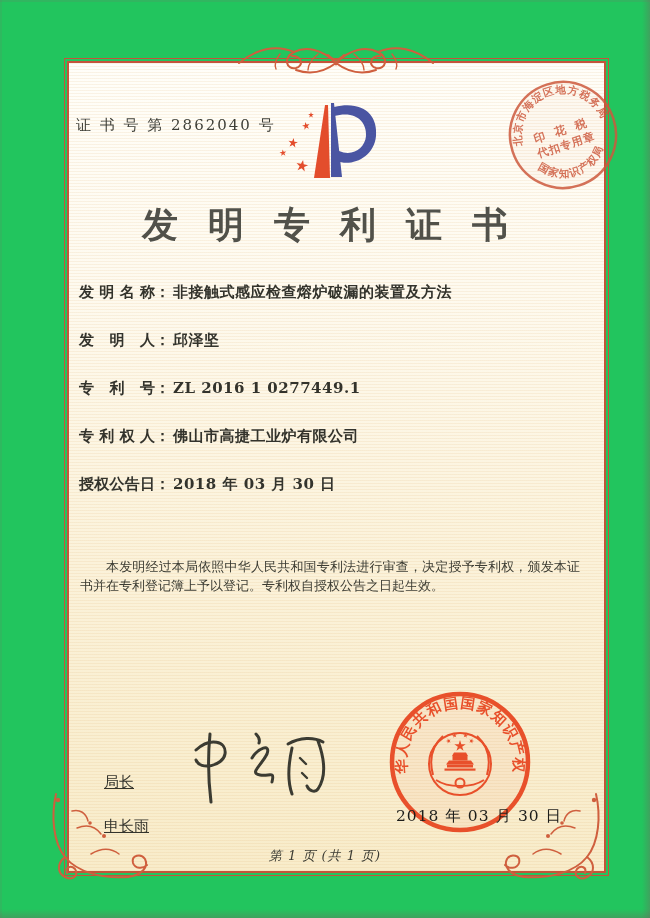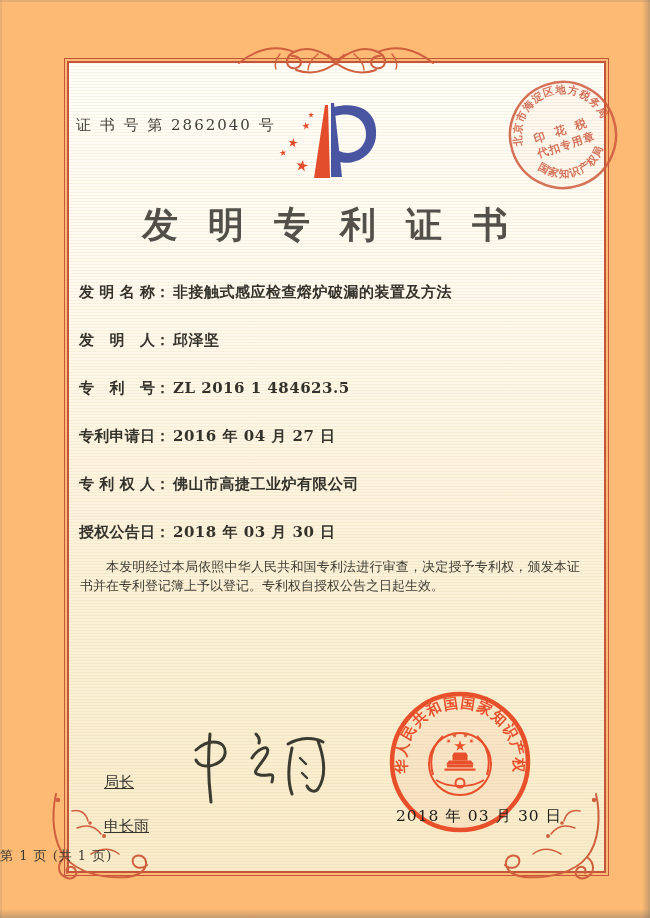--- a/index.html
+++ b/index.html
@@ -1,17 +1,17 @@
 <!DOCTYPE html>
 <html><head>
 <meta charset="utf-8">
 <style>
   html,body{margin:0;padding:0;}
   body{width:650px;height:918px;background:#ffffff;font-family:"DejaVu Serif","Liberation Serif",serif;}
-  .page{position:relative;width:650px;height:918px;background:#fdba74;overflow:hidden;}
+  .page{position:relative;width:650px;height:918px;background:#22c55e;overflow:hidden;}
 
   
   .edge-r{position:absolute;top:0;right:0;bottom:0;width:8px;background:linear-gradient(to right,rgba(0,0,0,0),rgba(110,105,95,.38));}
   .edge-b{position:absolute;left:0;right:0;bottom:0;height:9px;background:linear-gradient(to bottom,rgba(0,0,0,0),rgba(110,105,95,.38));}
   .edge-t{position:absolute;top:0;left:0;right:0;height:2px;background:rgba(120,115,105,.18);}
   .edge-l{position:absolute;top:0;left:0;bottom:0;width:2px;background:rgba(120,115,105,.14);}
 
   
   .cert-bg{position:absolute;left:67px;top:61px;width:537px;height:810px;
     background:
@@ -39,21 +39,21 @@
   .officer{position:absolute;left:88px;top:752px;font-size:15px;color:#33332c;line-height:28px;}
   .officer div{margin:16px;text-decoration:underline;}
 
   .sig{position:absolute;left:180px;top:728px;}
 
   .seal{position:absolute;left:388px;top:690px;}
   .issue-date{position:absolute;left:396px;top:806px;font-size:15.5px;color:#1d1d1a;letter-spacing:1px;}
 
   .stamp{position:absolute;left:505px;top:77px;opacity:.85;}
 
-  .footer{position:absolute;left:0;top:847px;width:650px;text-align:left;font-size:13px;color:#3c3c33;letter-spacing:1px;}
+  .footer{position:absolute;left:0;top:847px;width:650px;text-align:center;font-size:13px;color:#3c3c33;letter-spacing:1px;font-style:italic;}
 </style>
 </head>
 <body>
 
 <div class="page">
 
   <div class="cert-bg"></div>
   <div class="cert-frame"></div>
 
   <svg class="orn" style="left:236px;top:40px;" width="200" height="46" viewBox="0 0 200 46">
@@ -122,24 +122,21 @@
   <div class="title">发明专利证书</div>
 
   <div class="fields">
     <div class="frow">
       <span class="f-label">发明名称</span><span class="f-colon">：</span><span class="f-value">非接触式感应检查熔炉破漏的装置及方法</span>
     </div>
     <div class="frow">
       <span class="f-label">发明人</span><span class="f-colon">：</span><span class="f-value">邱泽坚</span>
     </div>
     <div class="frow">
-      <span class="f-label">专利号</span><span class="f-colon">：</span><span class="f-value">ZL 2016 1 484623.5</span>
-    </div>
-    <div class="frow">
-      <span class="f-label">专利申请日</span><span class="f-colon">：</span><span class="f-value">2016 年 04 月 27 日</span>
+      <span class="f-label">专利号</span><span class="f-colon">：</span><span class="f-value">ZL 2016 1 0277449.1</span>
     </div>
     <div class="frow">
       <span class="f-label">专利权人</span><span class="f-colon">：</span><span class="f-value">佛山市高捷工业炉有限公司</span>
     </div>
     <div class="frow">
       <span class="f-label">授权公告日</span><span class="f-colon">：</span><span class="f-value">2018 年 03 月 30 日</span>
     </div>
   </div>
 
   <div class="body-text">

